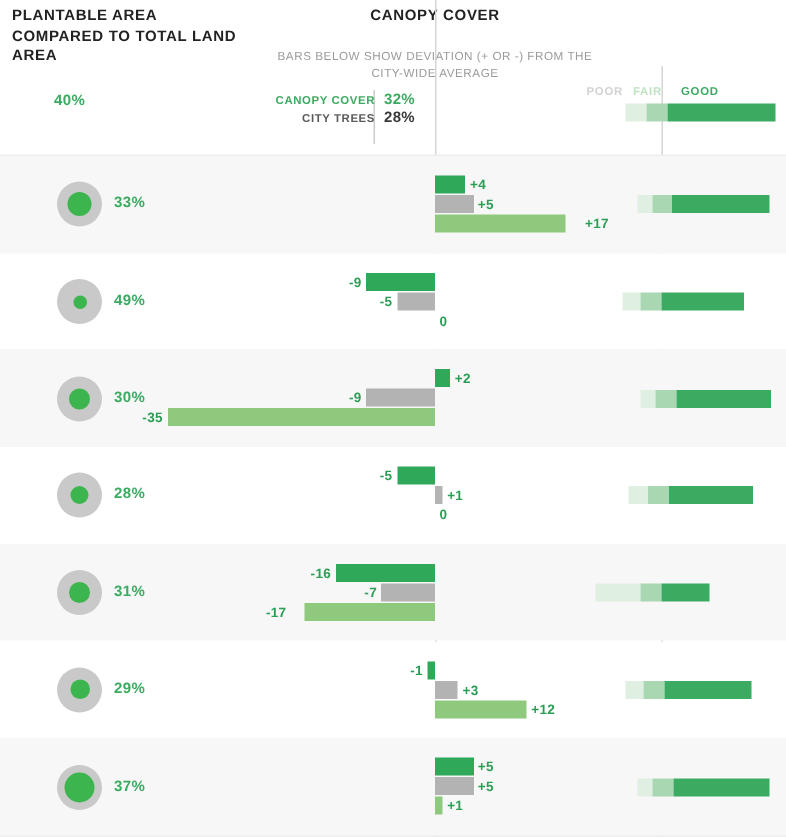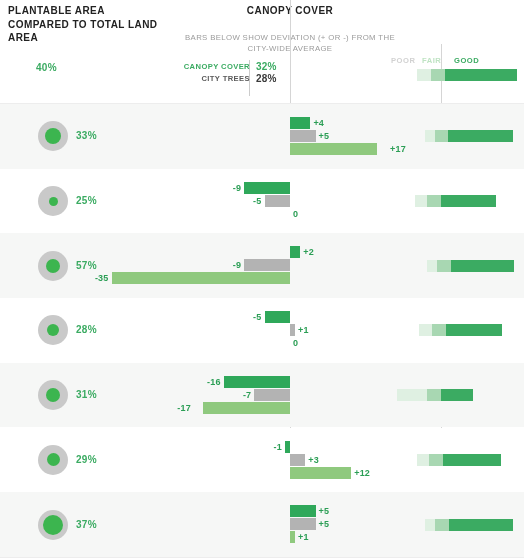--- a/index.html
+++ b/index.html
@@ -143,39 +143,39 @@
           <span class="hb-poor" style="width: 10px;"></span>
           <span class="hb-fair" style="width: 13px;"></span>
           <span class="hb-good" style="width: 65px;"></span>
         </div>
       </div>
       <div class="sep" style="top: 168.7px;"></div>
       <div class="row plain" style="top: 168.7px; height: 64.7px;">
         <div class="donut" style="left: 38px; top: 17.35px; width: 30px; height: 30px;">
           <div class="donut-inner" style="width: 9px; height: 9px;"></div>
         </div>
-        <div class="pct" style="left: 76px; top: 26.35px;">25%</div>
+        <div class="pct" style="left: 76px; top: 26.35px;">49%</div>
         <div class="bar canopy" style="top: 13px; height: 12px; left: 244.1px; width: 45.9px;"></div>
         <div class="bar-lab bl-canopy" style="top: 14px; left: 218.1px; width: 23px; text-align: right;">-9</div>
         <div class="bar city" style="top: 26px; height: 12px; left: 264.5px; width: 25.5px;"></div>
         <div class="bar-lab bl-city" style="top: 27px; left: 238.5px; width: 23px; text-align: right;">-5</div>
         <div class="bar private zero" style="top: 39px; height: 12px; left: 290px; width: 0px; background: transparent;"></div>
         <div class="bar-lab bl-private" style="top: 40px; left: 293px;">0</div>
         <div class="hbar" style="left: 415px; top: 26.35px;">
           <span class="hb-poor" style="width: 12px;"></span>
           <span class="hb-fair" style="width: 14px;"></span>
           <span class="hb-good" style="width: 55px;"></span>
         </div>
       </div>
       <div class="sep" style="top: 233.4px;"></div>
       <div class="row shade" style="top: 233.4px; height: 64.7px;">
         <div class="donut" style="left: 38px; top: 17.35px; width: 30px; height: 30px;">
           <div class="donut-inner" style="width: 14px; height: 14px;"></div>
         </div>
-        <div class="pct" style="left: 76px; top: 26.35px;">57%</div>
+        <div class="pct" style="left: 76px; top: 26.35px;">30%</div>
         <div class="bar canopy" style="top: 13px; height: 12px; left: 290px; width: 10.2px;"></div>
         <div class="bar-lab bl-canopy" style="top: 14px; left: 303.2px;">+2</div>
         <div class="bar city" style="top: 26px; height: 12px; left: 244.1px; width: 45.9px;"></div>
         <div class="bar-lab bl-city" style="top: 27px; left: 218.1px; width: 23px; text-align: right;">-9</div>
         <div class="bar private" style="top: 39px; height: 12px; left: 111.5px; width: 178.5px;"></div>
         <div class="bar-lab bl-private" style="top: 40px; left: 85.5px; width: 23px; text-align: right;">-35</div>
         <div class="hbar" style="left: 427px; top: 26.35px;">
           <span class="hb-poor" style="width: 10px;"></span>
           <span class="hb-fair" style="width: 14px;"></span>
           <span class="hb-good" style="width: 63px;"></span>

